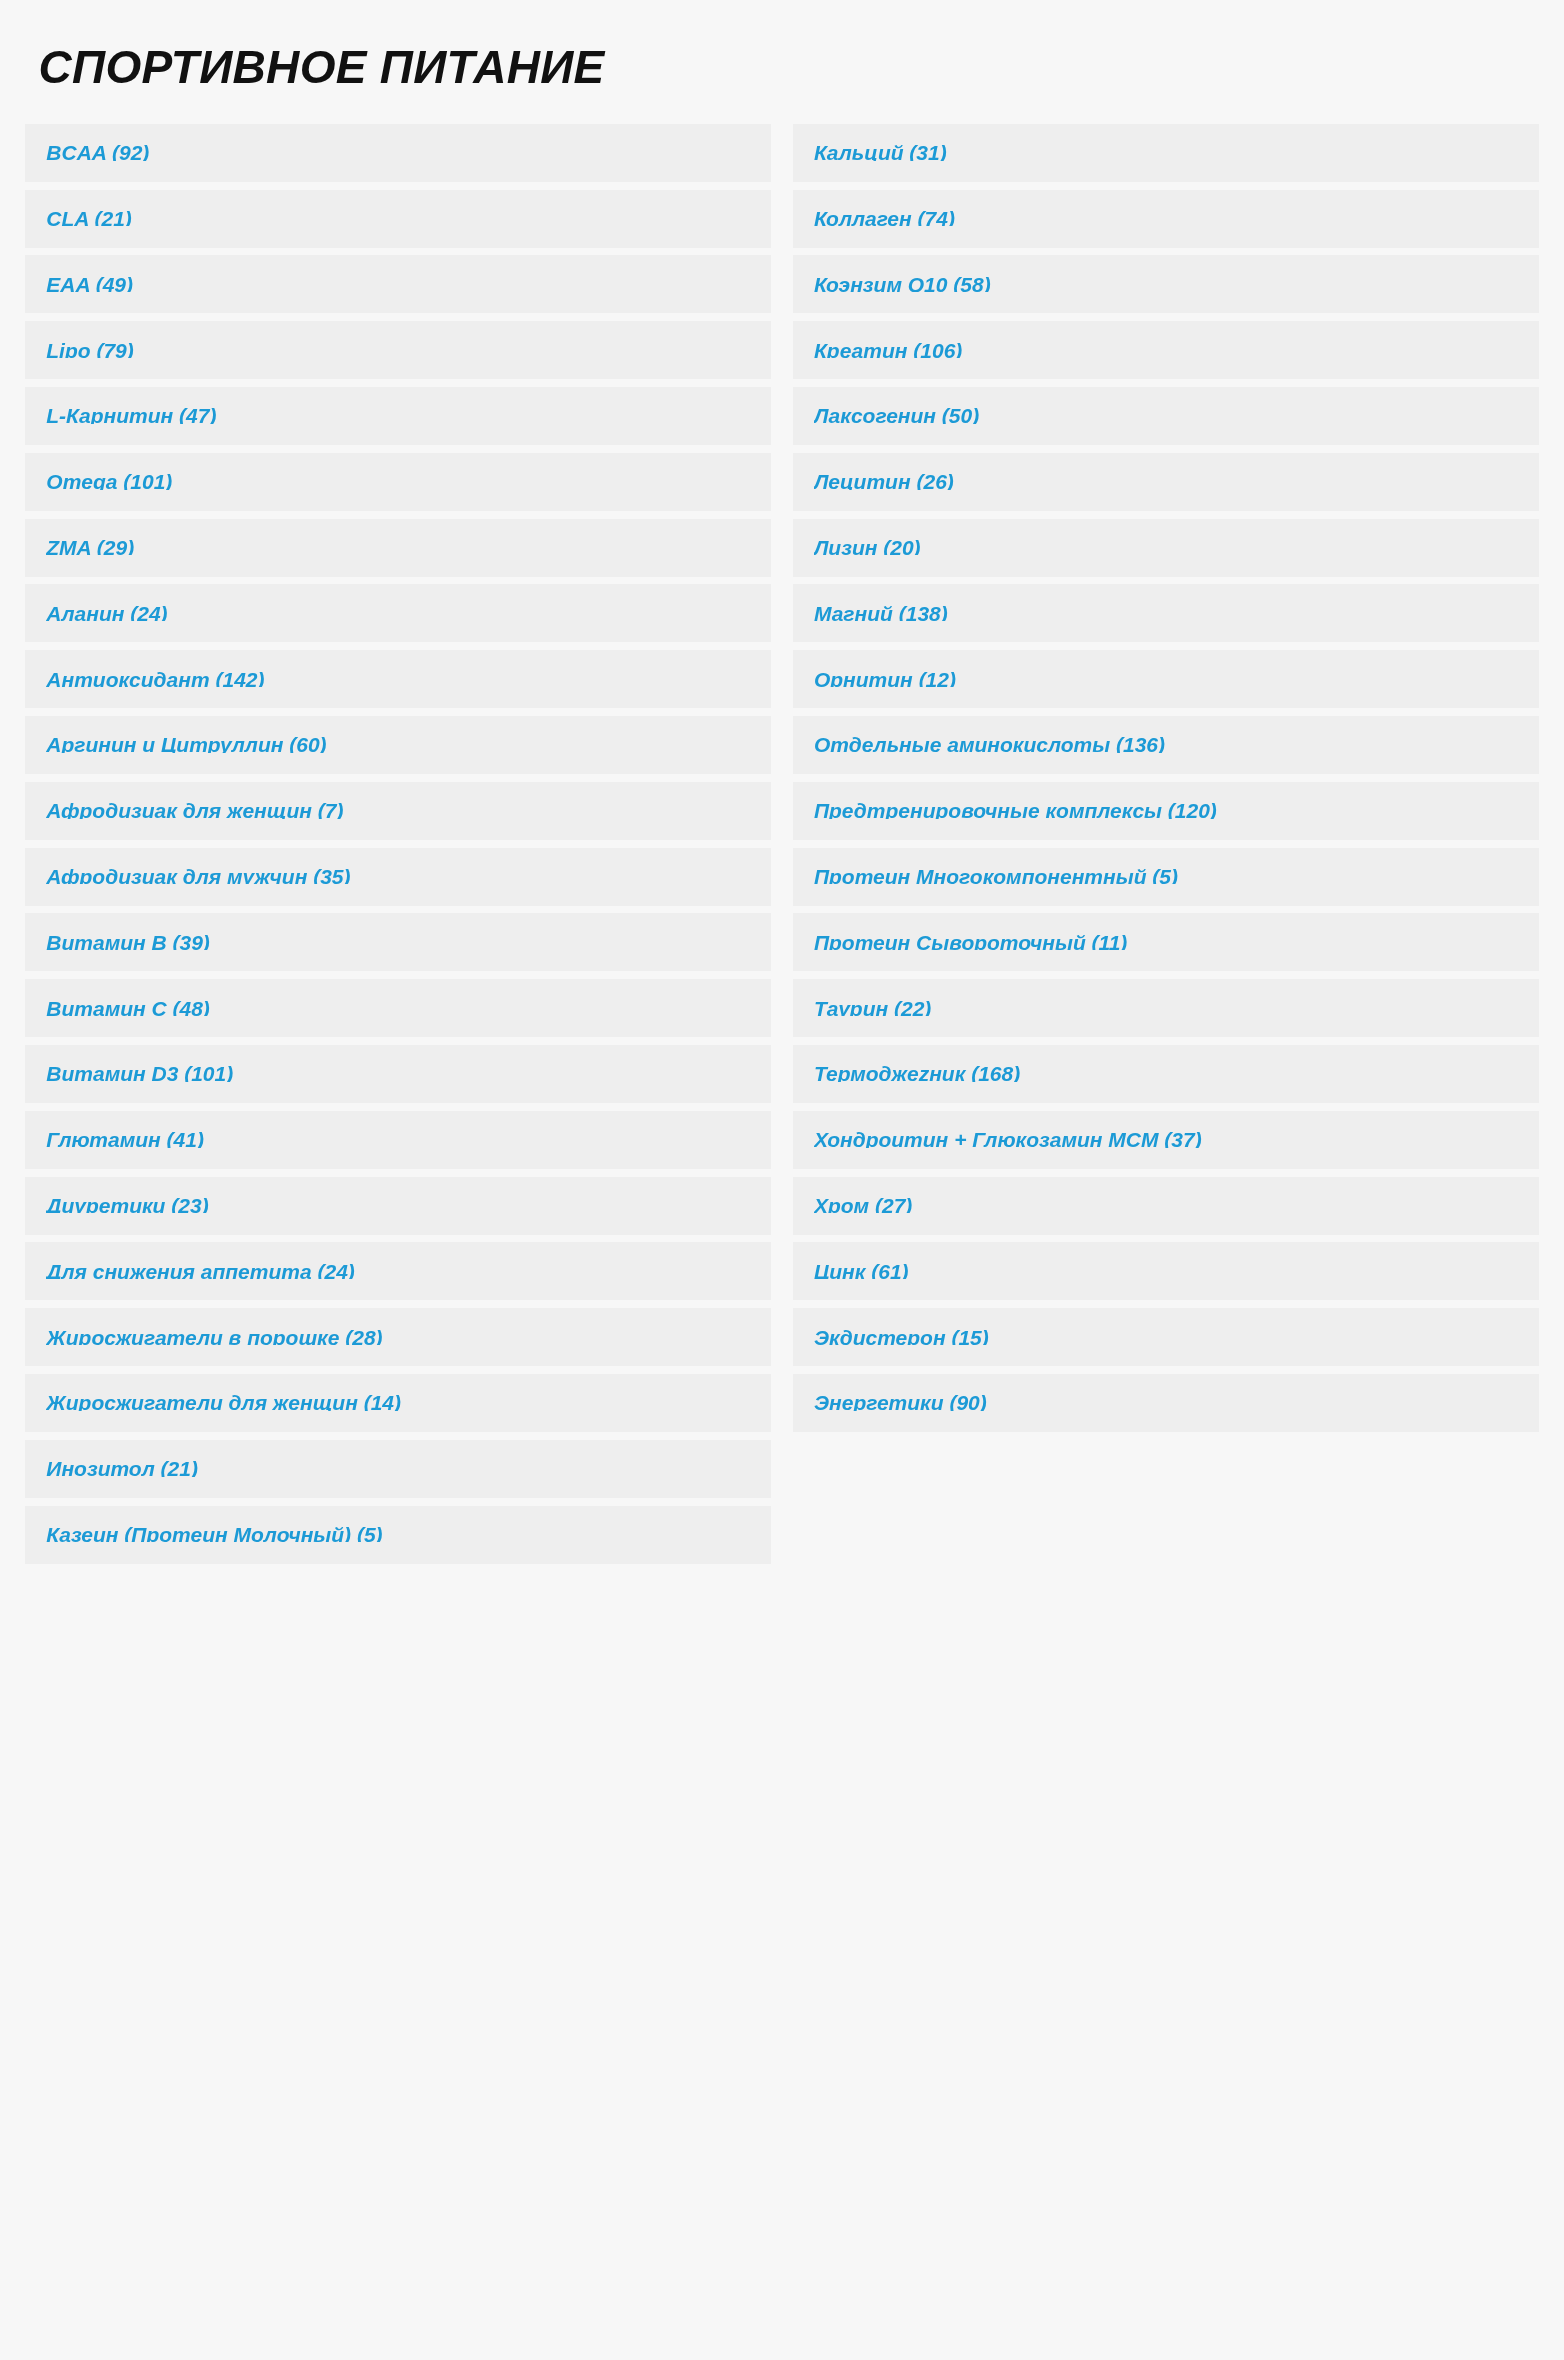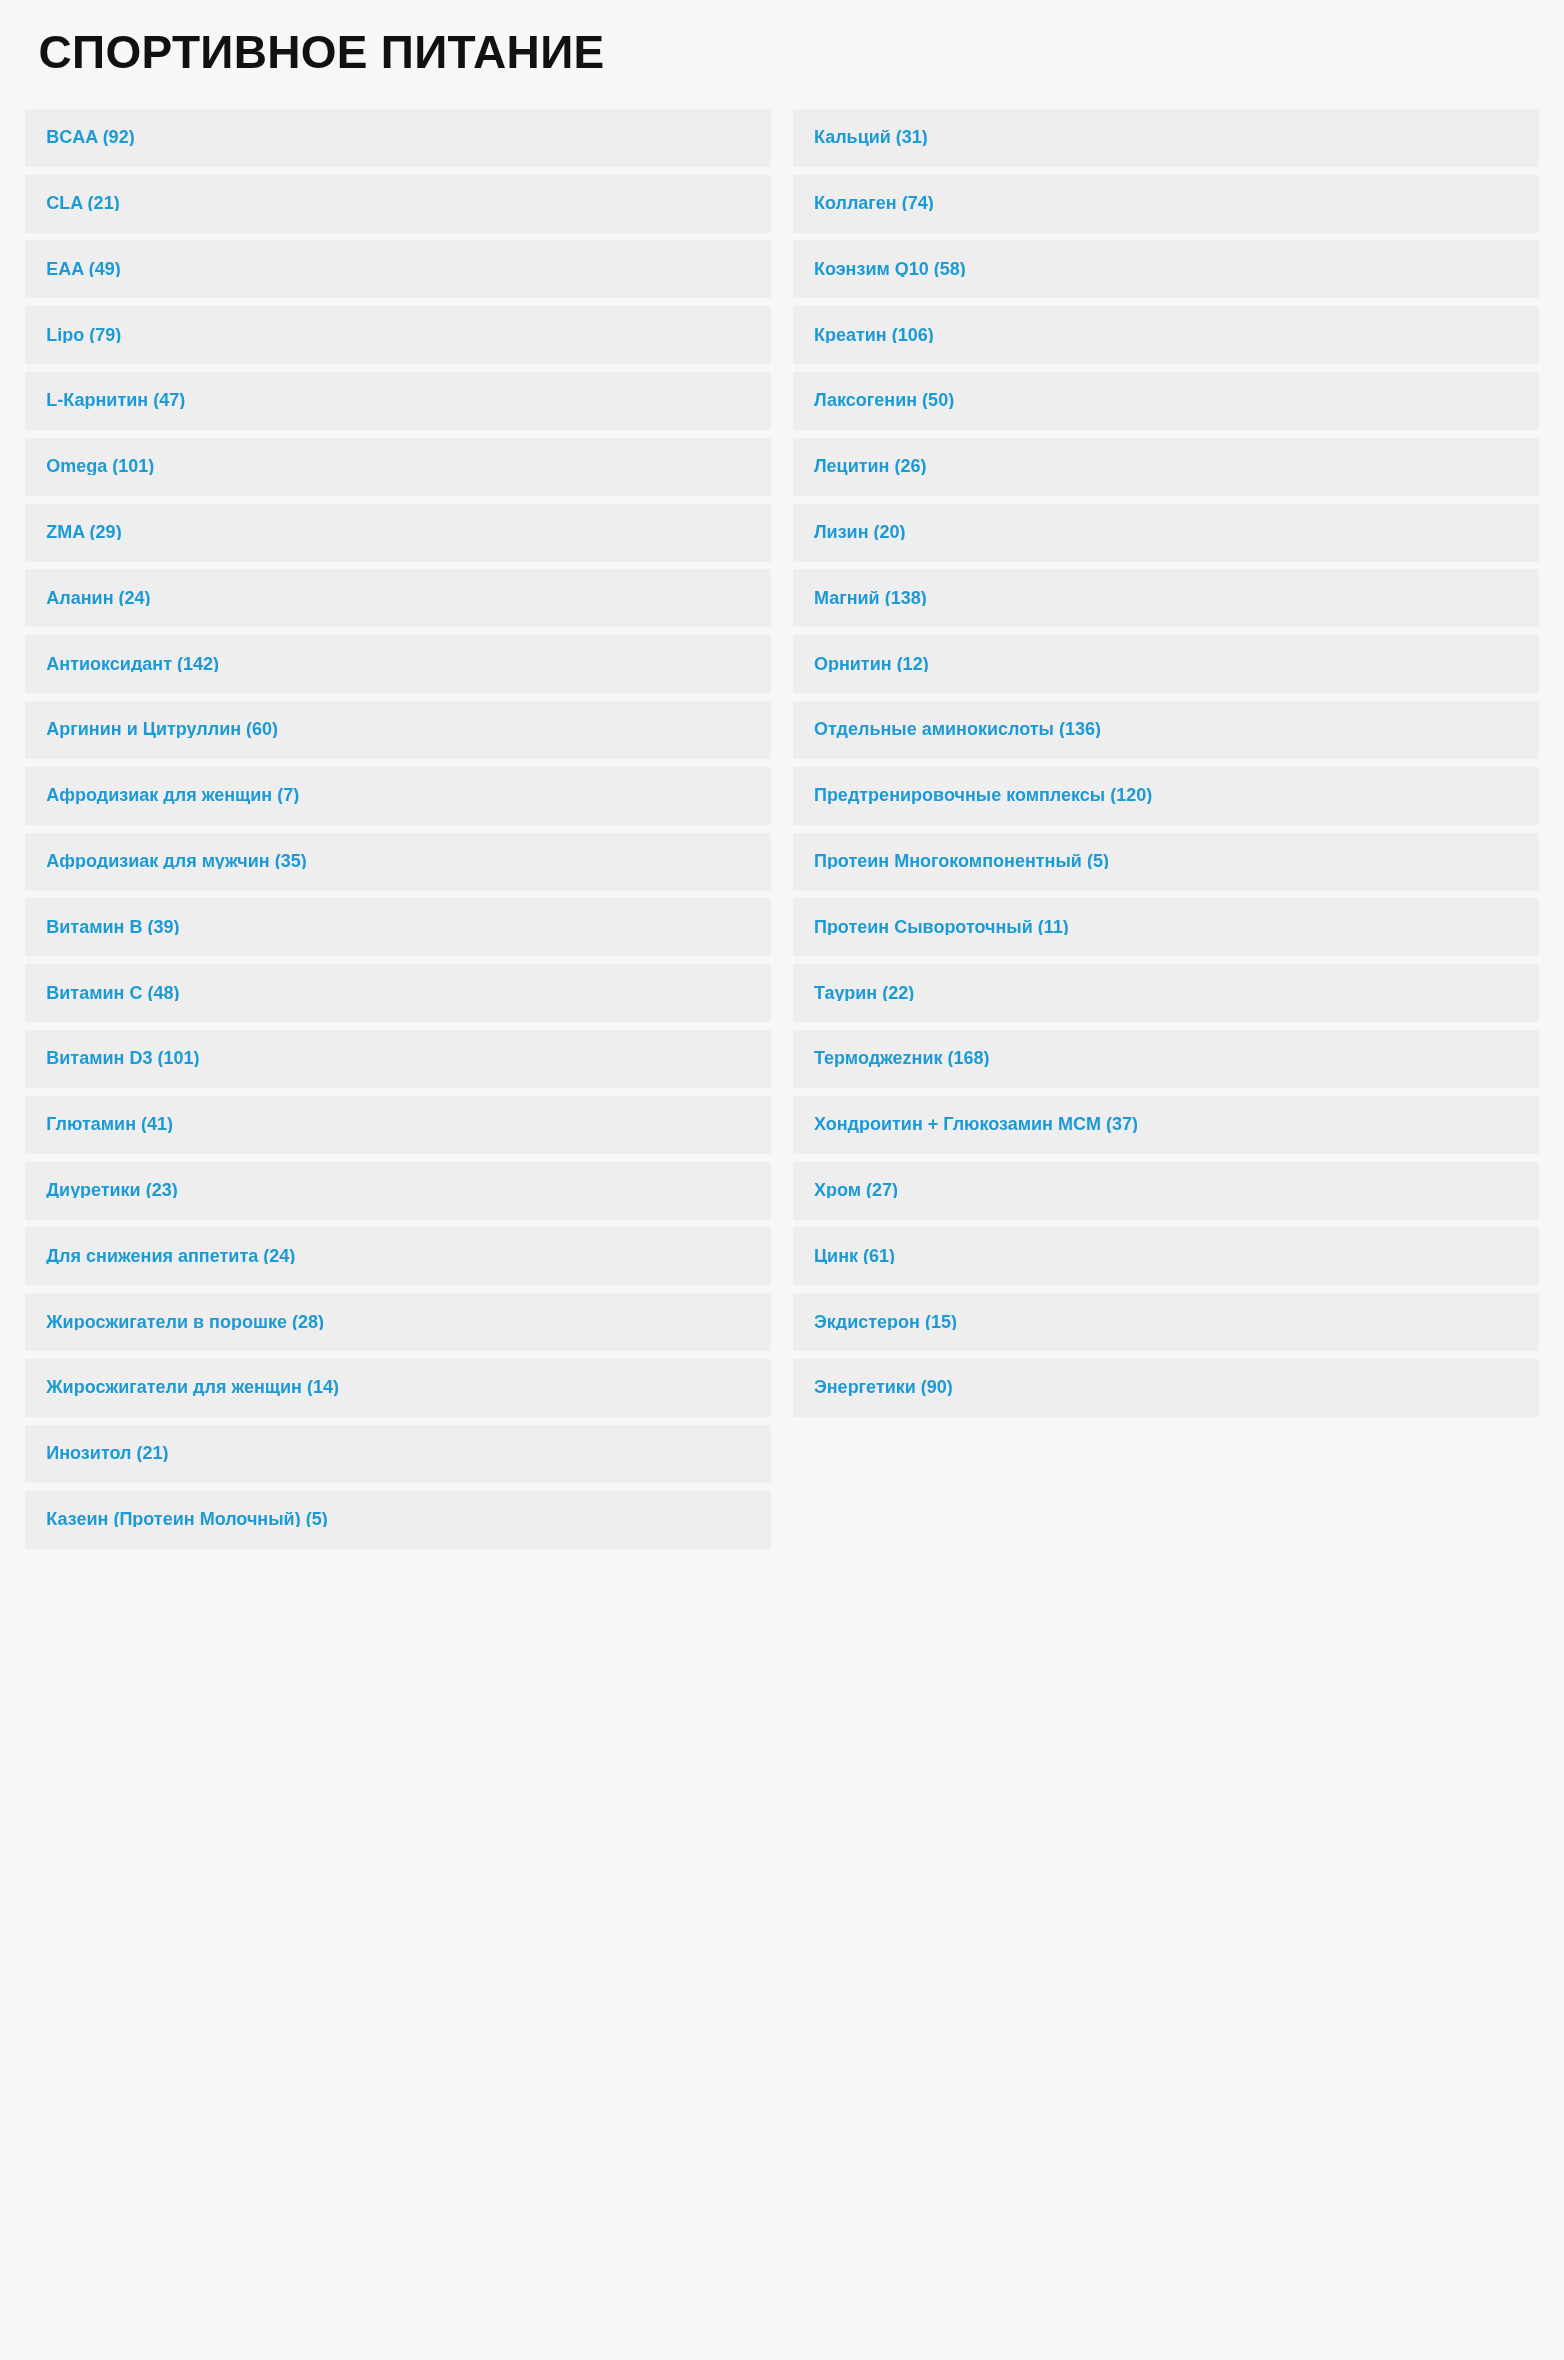--- a/index.html
+++ b/index.html
@@ -9,22 +9,23 @@
   }
   body {
     width: 1564px;
     min-height: 2361px;
     font-family: "Liberation Sans", sans-serif;
     -webkit-font-smoothing: antialiased;
   }
   .page {
     width: 1564px;
     box-sizing: border-box;
-    padding: 16px 25px 0 25px;
+    padding: 31px 25px 0 25px;
     background: #f7f7f7;
+    font-style: italic;
   }
   .page-title {
     font-size: 46px;
     line-height: 1.05;
     font-weight: bold;
     color: #111111;
     letter-spacing: 0.3px;
     margin: 11.6px 0 33px 13.6px;
     text-transform: uppercase;
     font-family: "Liberation Sans", sans-serif;
@@ -45,21 +46,21 @@
     box-sizing: border-box;
     background: #eeeeee;
     margin-bottom: 7.8px;
     padding: 21.3px 23px 21.3px 21.3px;
     height: 58px;
     line-height: 15.5px;
     text-decoration: none;
   }
   .cat-item .cat-label {
     display: block;
-    font-size: 18px;
+    font-size: 21px;
     font-weight: bold;
     color: #1c9ad6;
     white-space: nowrap;
     overflow: hidden;
     text-overflow: ellipsis;
     font-family: "Liberation Sans", sans-serif;
   }
 </style>
 </head>
 <body>

